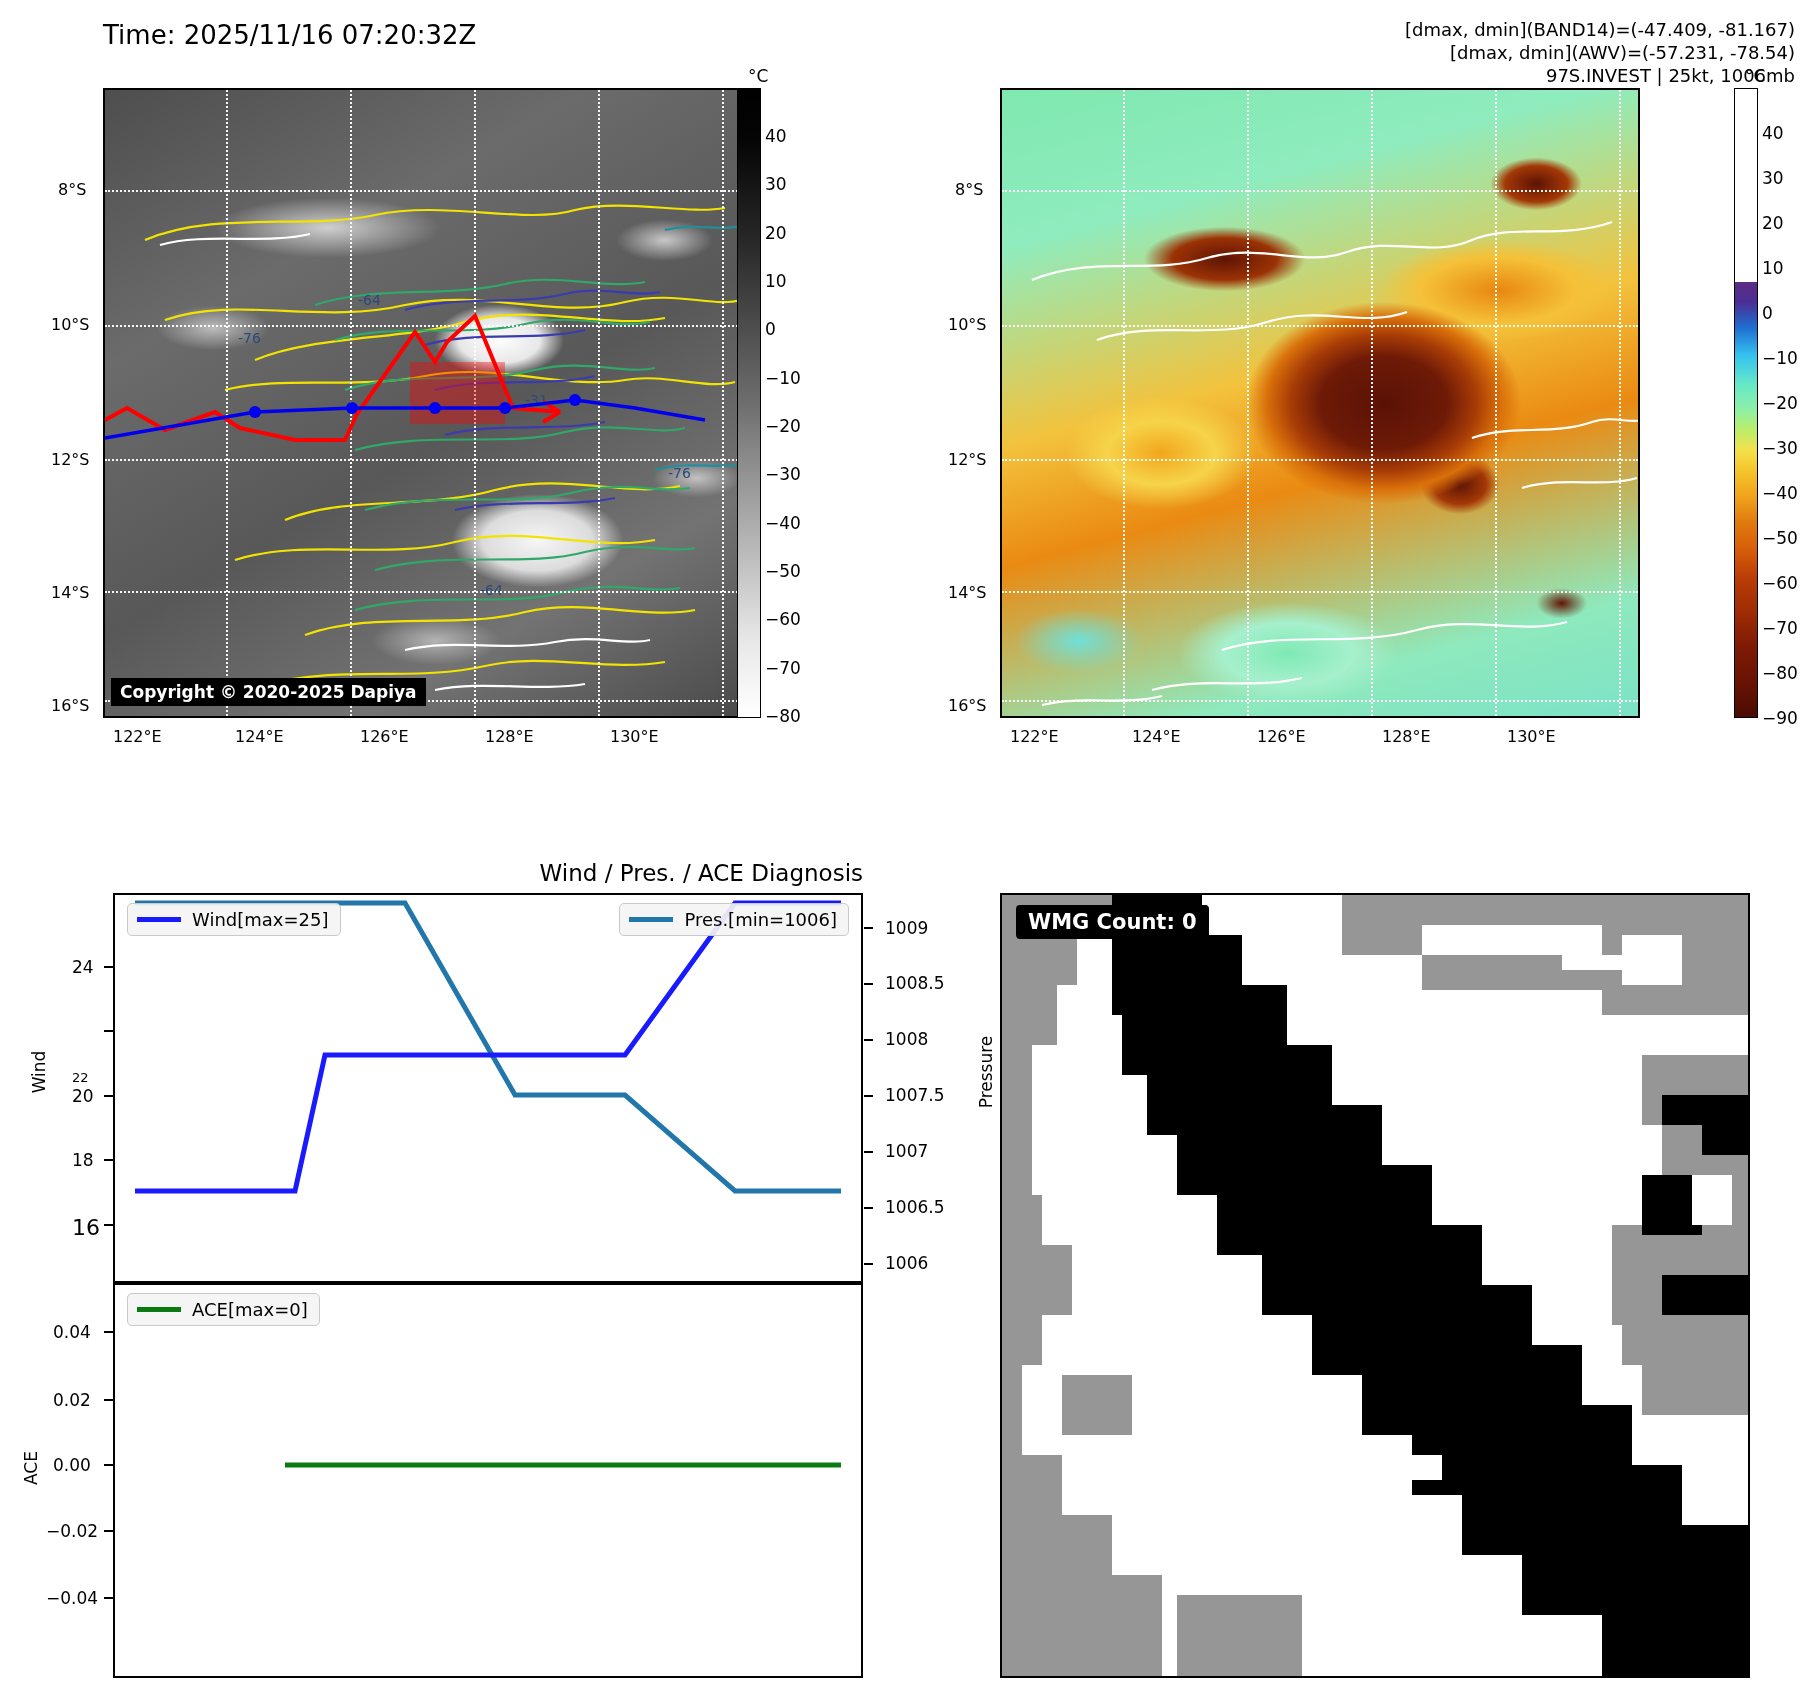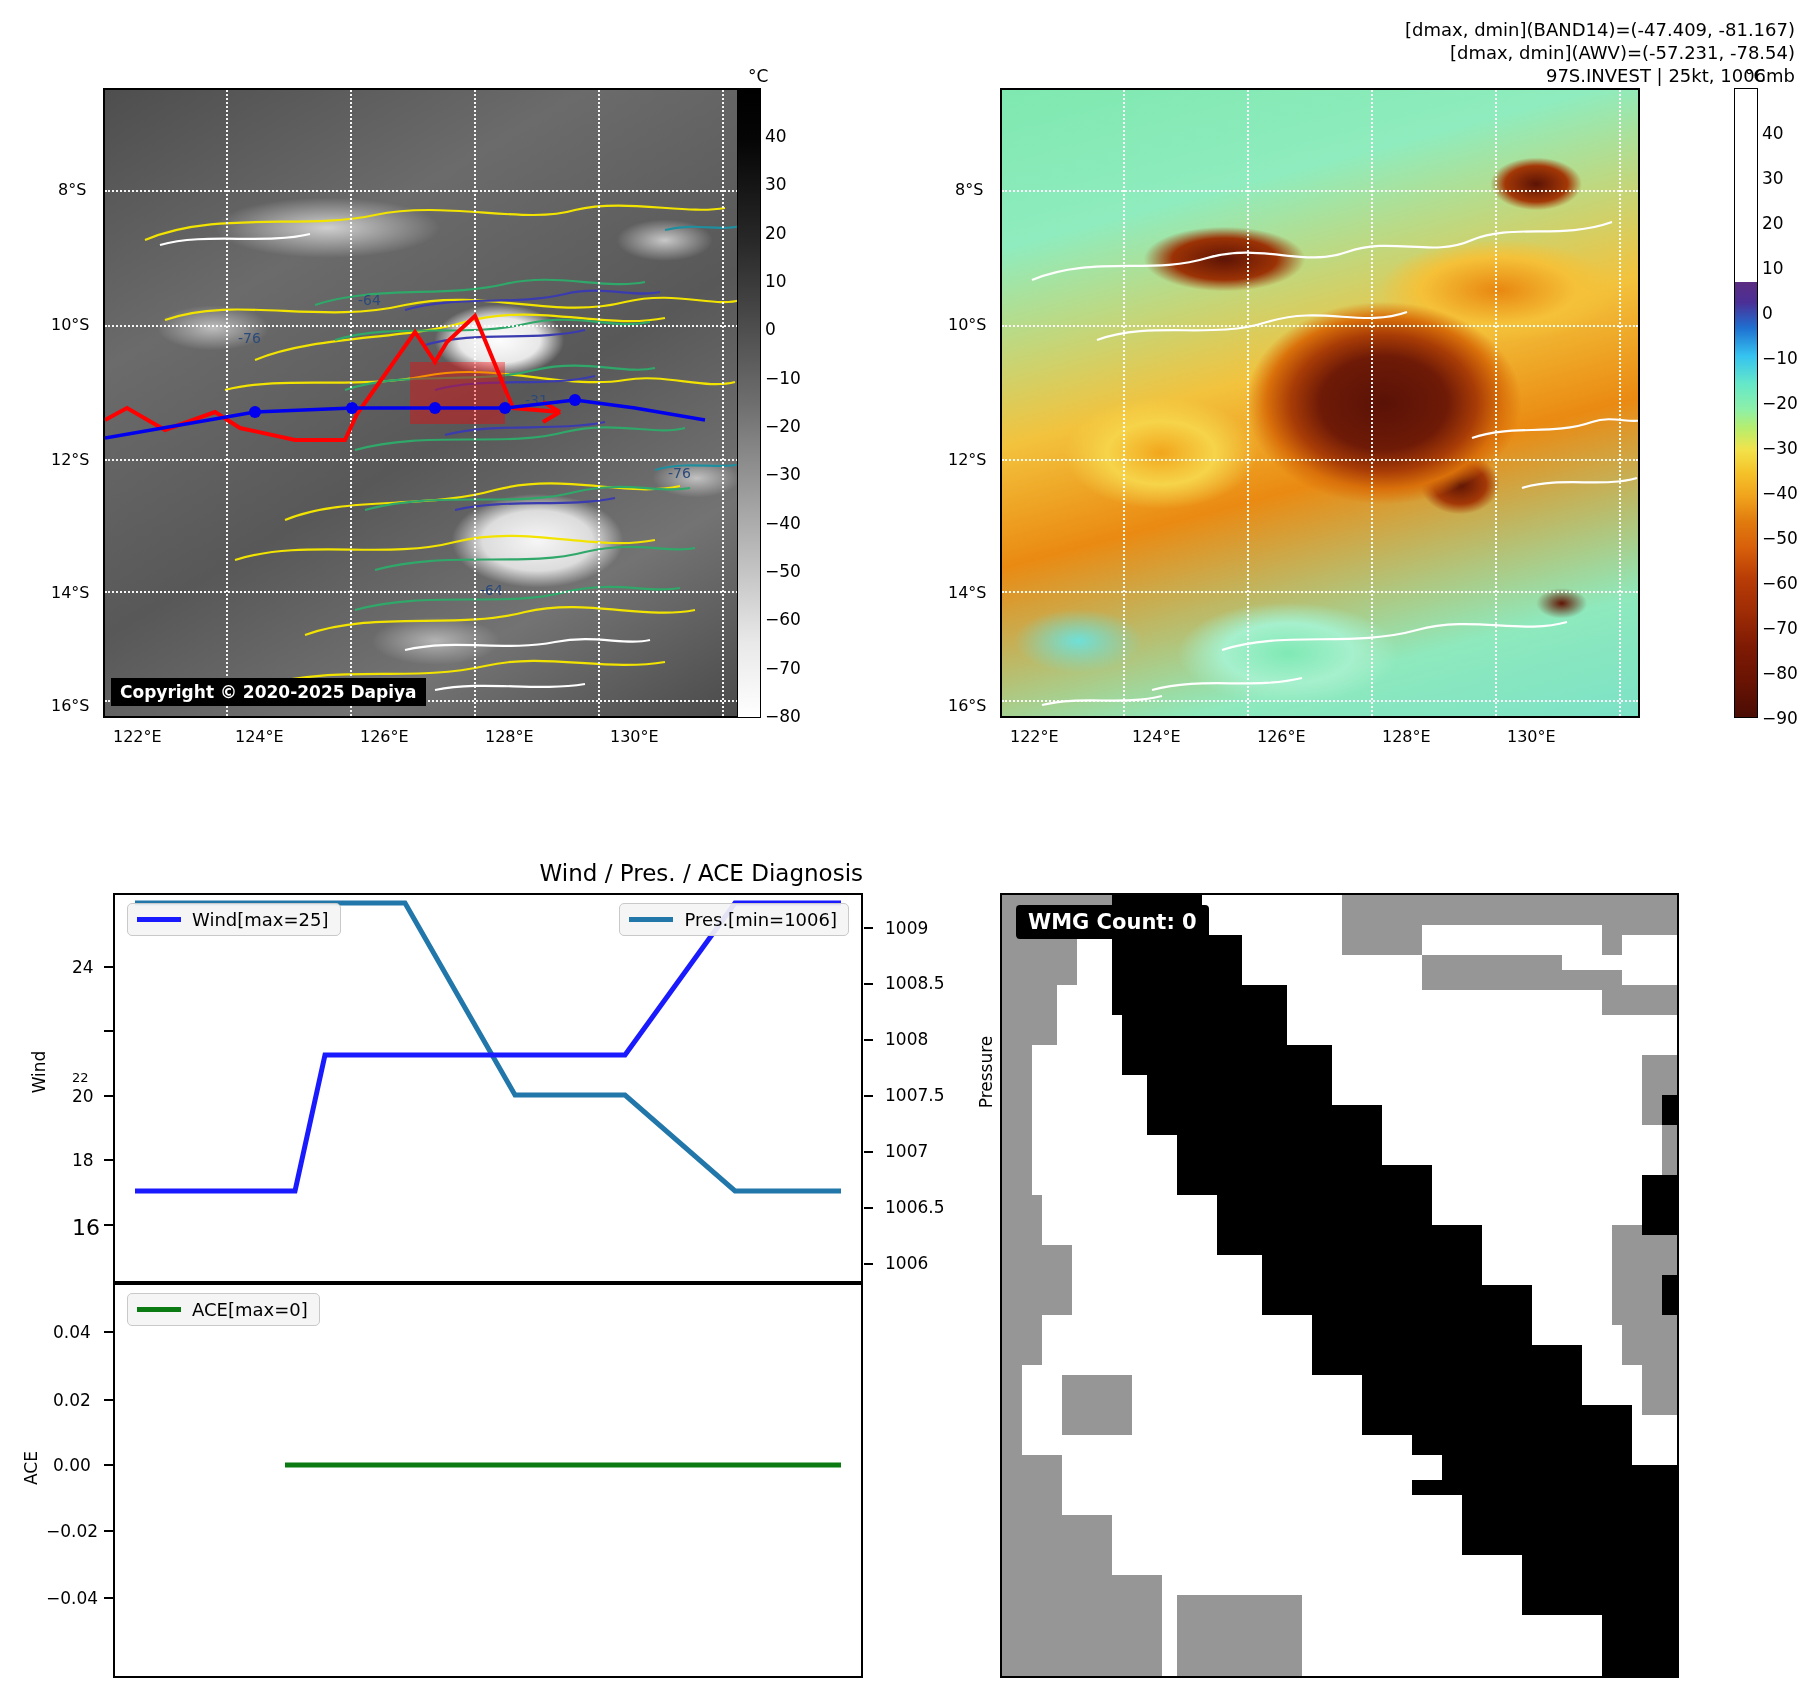--- a/index.html
+++ b/index.html
@@ -69,35 +69,36 @@
   .leg-row{display:flex;align-items:center;height:22px;white-space:nowrap;}
   .leg-sym{width:46px;height:16px;position:relative;margin-right:9px;flex:none;}
   .leg-line{position:absolute;left:0;right:0;top:7px;height:3px;}
   .leg-dot{position:absolute;left:50%;top:50%;width:9px;height:9px;border-radius:50%;
      transform:translate(-50%,-50%);}
 
   
   #wp-title{position:absolute;left:103px;top:860px;width:760px;text-align:right;font-size:23px;}
   #axes-wind{left:113px;top:893px;width:750px;height:390px;}
   #axes-ace{left:113px;top:1283px;width:750px;height:395px;}
-  #wmg-panel{left:1000px;top:893px;width:679px;height:785px;background:#fff;}
+  #wmg-panel{left:1000px;top:893px;width:750px;height:785px;background:#fff;}
   .rot{transform:rotate(-90deg);transform-origin:50% 50%;}
   .tickmark{position:absolute;width:9px;height:2px;background:#000;}
 
   .chart-legend{position:absolute;background:rgba(244,244,244,.92);border:1px solid #c9c9c9;
      border-radius:5px;padding:5px 11px 5px 9px;font-size:18px;display:flex;align-items:center;
      white-space:nowrap;}
   .chart-legend .sw{width:44px;height:5px;margin-right:11px;flex:none;}
 
   svg{display:block;}
 </style>
 </head>
 <body>
 
 <div class="abs" id="title-block">
+  <div id="title-line2">Time: 2025/11/16 07:20:32Z</div>
 </div>
 
 <div class="abs" id="meta-block">
   <div class="meta-line">[dmax, dmin](BAND14)=(-47.409, -81.167)</div>
   <div class="meta-line">[dmax, dmin](AWV)=(-57.231, -78.54)</div>
   <div class="meta-line">97S.INVEST | 25kt, 1006mb</div>
 </div>
 
 <div class="axes" id="panel-ir">
   <div class="ir-bg"></div>

